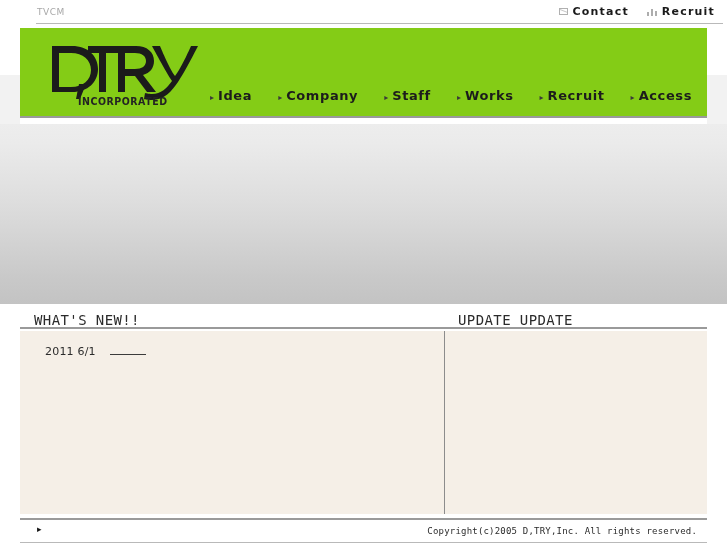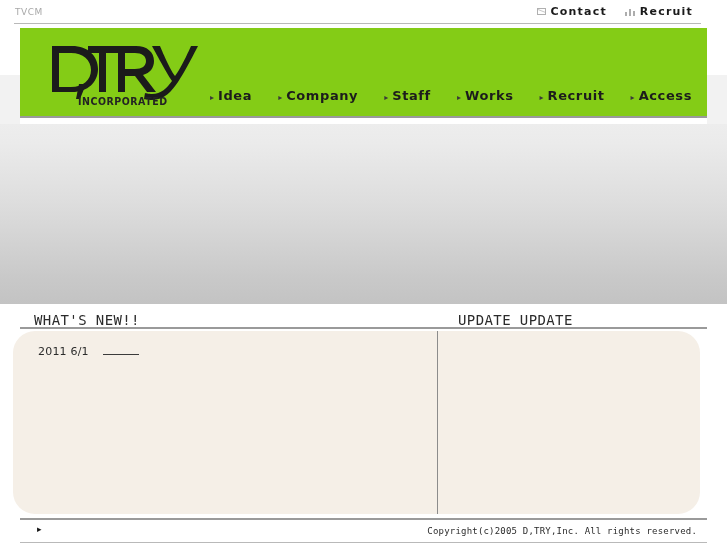--- a/index.html
+++ b/index.html
@@ -55,21 +55,21 @@
     left: 707px;
     top: 75px;
     width: 20px;
     height: 49px;
     background: #f2f2f2;
   }
 
   
   .utility-bar {
     position: absolute;
-    left: 14px;
+    left: 36px;
     top: 0;
     width: 687px;
     height: 24px;
     background: #ffffff;
     border-bottom: 1px solid #b9b9b9;
     box-sizing: border-box;
   }
   .utility-left {
     position: absolute;
     left: 1px;
@@ -219,27 +219,26 @@
     letter-spacing: 0.4px;
     color: #2b2b2b;
     font-family: "DejaVu Sans Mono", monospace;
     white-space: nowrap;
   }
   .panel-head-title.left { left: 14px; }
   .panel-head-title.right { left: 438px; }
 
   .panel-body {
     position: absolute;
-    left: 13px;
+    left: 20px;
     top: 331px;
     width: 687px;
     height: 183px;
     background: #f5efe7;
     display: flex;
-    border-radius: 22px;
   }
   .panel-col-left {
     width: 425px;
     height: 183px;
     border-right: 1px solid #8c8c8c;
     box-sizing: border-box;
     position: relative;
   }
   .panel-col-right {
     flex: 1;

